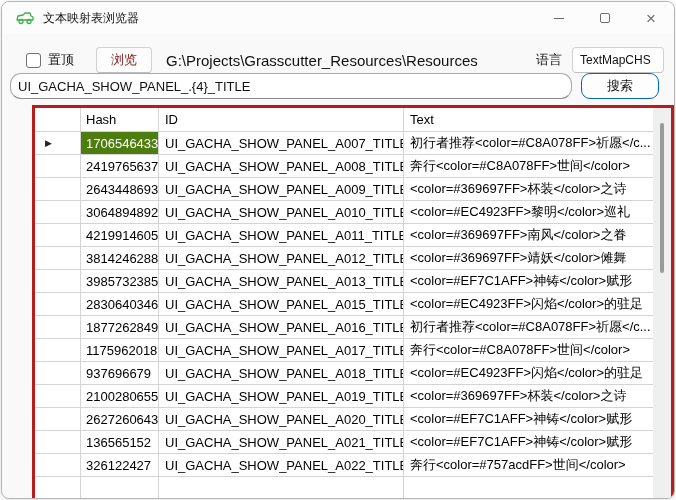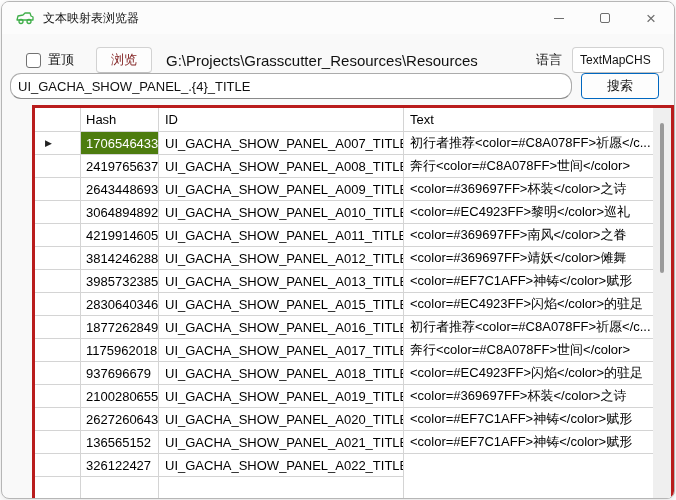--- a/index.html
+++ b/index.html
@@ -22,21 +22,21 @@
   .checkbox { width:15px; height:15px; border:1px solid #727272; border-radius:3px; background:#fff; }
   .cb-label { font-size:13px; color:#111; margin-left:7px; }
   .btn-browse { margin-left:22px; width:56px; height:26px; background:#fdfdfd; border:1px solid #d2d2d2; border-bottom-color:#bfbfbf; border-radius:4px; font-size:13px; color:#7f1d1d; display:flex; align-items:center; justify-content:center; }
   .path-label { margin-left:14px; font-size:15px; color:#111; white-space:nowrap; }
   .lang-label { margin-left:auto; font-size:13px; color:#111; }
   .combobox { margin-left:10px; width:92px; height:26px; background:#fff; border:1px solid #d2d2d2; border-bottom-color:#bfbfbf; border-radius:4px; display:flex; align-items:center; padding:0 7px; font-size:12px; color:#111;gap:27px; }
   .combobox .chev { margin-left:auto; }
   
   .search-row { position:absolute; top:71px; left:8px; right:15px; height:26px; display:flex; gap:9px; }
   .search-input { flex:1; height:26px; border:1px solid #ababab; border-bottom-color:#8a8a8a; border-radius:11px; background:#fff; font-size:13px; padding:0 7px; color:#111; font-family:"Liberation Sans","DejaVu Sans",sans-serif; outline:none; }
-  .btn-search { width:78px; height:26px; background:#fdfdfd; border:1px solid #0067c0; border-radius:4px; font-size:13px; color:#111; display:flex; align-items:center; justify-content:center; }
+  .btn-search { width:78px; height:26px; background:#fdfdfd; border:1px solid #0067c0; border-radius:9px; font-size:13px; color:#111; display:flex; align-items:center; justify-content:center; }
   
   .grid { position:absolute; top:103px; left:30px; width:642px; height:496px; background:#fff; border:3px solid #b91c1c; overflow:hidden; }
   .scrolltrack { position:absolute; top:0; right:0; bottom:0; width:18px; background:#efefef; }
   .scrollthumb { position:absolute; left:7px; top:15px; width:4px; height:150px; background:#9a9a9a; border-radius:2px; }
   .thead, .tr { display:flex; }
   .thead { height:24px; }
   .tr { height:23px; }
   .td, .th { border-right:1px solid #d4d4d4; border-bottom:1px solid #d4d4d4; display:flex; align-items:center; overflow:hidden; white-space:nowrap; font-size:13px; color:#000; }
   .c-rowhead { width:46px; padding-left:10px; }
   .c-hash { width:78px; padding-left:5px; }
@@ -227,20 +227,21 @@
     <div class="td c-id cell-id">UI_GACHA_SHOW_PANEL_A021_TITLE</div>
     <div class="td c-text cell-text">&lt;color=#EF7C1AFF&gt;神铸&lt;/color&gt;赋形</div>
   </div>
 
   <div class="tr">
     <div class="td c-rowhead">
             <span class="arrow">▶</span>
           </div>
     <div class="td c-hash cell-hash">326122427</div>
     <div class="td c-id cell-id">UI_GACHA_SHOW_PANEL_A022_TITLE</div>
+    <div class="td c-text cell-text">奔行&lt;color=#757acdFF&gt;世间&lt;/color&gt;</div>
   </div>
 
   <div class="tr clipped">
     <div class="td c-rowhead">
             <span class="arrow">▶</span>
           </div>
     <div class="td c-hash cell-hash"></div>
     <div class="td c-id cell-id"></div>
     <div class="td c-text cell-text"></div>
   </div>

